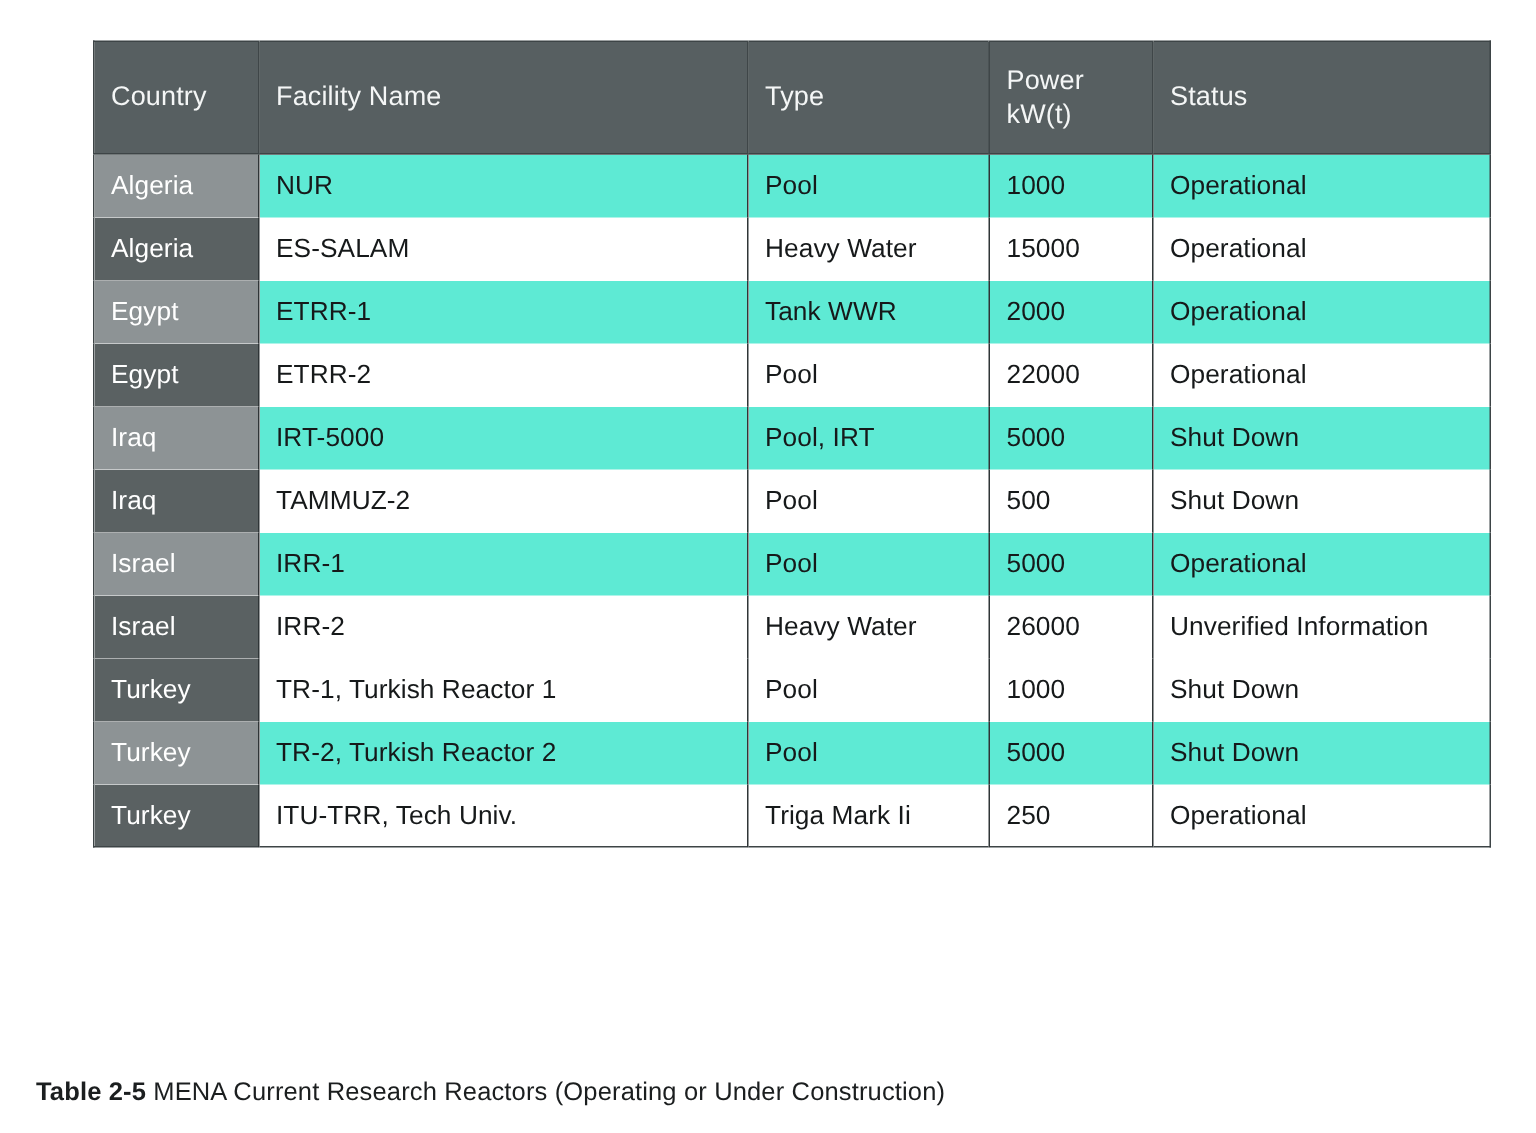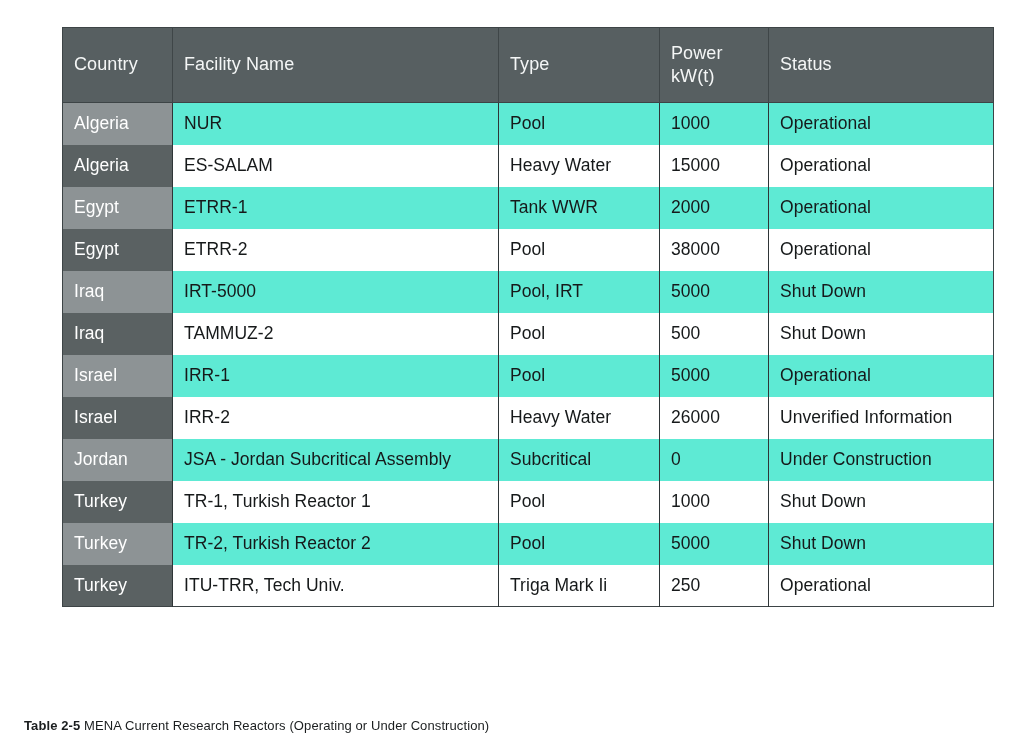--- a/index.html
+++ b/index.html
@@ -95,21 +95,21 @@
   tbody td.col-country.cc-dark  { background: #5a6162 !important; }
 
   
   tbody tr:first-child td { border-top: 1px solid #3d4446; }
 
   
   .caption {
     position: absolute;
     left: 24px;
     top: 718px;
-    font-size: 13px;
+    font-size: 17px;
     color: #1b1e1f;
     letter-spacing: 0.1px;
   }
   .caption .cap-label {
     font-weight: bold;
   }
   .caption .cap-text {
     font-weight: normal;
   }
 </style>
@@ -166,21 +166,21 @@
             <td class="col-country cc-light">Egypt</td>
             <td class="col-facility">ETRR-1</td>
             <td class="col-type">Tank WWR</td>
             <td class="col-power">2000</td>
             <td class="col-status">Operational</td>
           </tr>
           <tr class="shade-white">
             <td class="col-country cc-dark">Egypt</td>
             <td class="col-facility">ETRR-2</td>
             <td class="col-type">Pool</td>
-            <td class="col-power">38000</td>
+            <td class="col-power">22000</td>
             <td class="col-status">Operational</td>
           </tr>
           <tr class="shade-light">
             <td class="col-country cc-light">Iraq</td>
             <td class="col-facility">IRT-5000</td>
             <td class="col-type">Pool, IRT</td>
             <td class="col-power">5000</td>
             <td class="col-status">Shut Down</td>
           </tr>
           <tr class="shade-white">
@@ -197,27 +197,20 @@
             <td class="col-power">5000</td>
             <td class="col-status">Operational</td>
           </tr>
           <tr class="shade-white">
             <td class="col-country cc-dark">Israel</td>
             <td class="col-facility">IRR-2</td>
             <td class="col-type">Heavy Water</td>
             <td class="col-power">26000</td>
             <td class="col-status">Unverified Information</td>
           </tr>
-          <tr class="shade-light">
-            <td class="col-country cc-light">Jordan</td>
-            <td class="col-facility">JSA - Jordan Subcritical Assembly</td>
-            <td class="col-type">Subcritical</td>
-            <td class="col-power">0</td>
-            <td class="col-status">Under Construction</td>
-          </tr>
           <tr class="shade-white">
             <td class="col-country cc-dark">Turkey</td>
             <td class="col-facility">TR-1, Turkish Reactor 1</td>
             <td class="col-type">Pool</td>
             <td class="col-power">1000</td>
             <td class="col-status">Shut Down</td>
           </tr>
           <tr class="shade-light">
             <td class="col-country cc-light">Turkey</td>
             <td class="col-facility">TR-2, Turkish Reactor 2</td>

